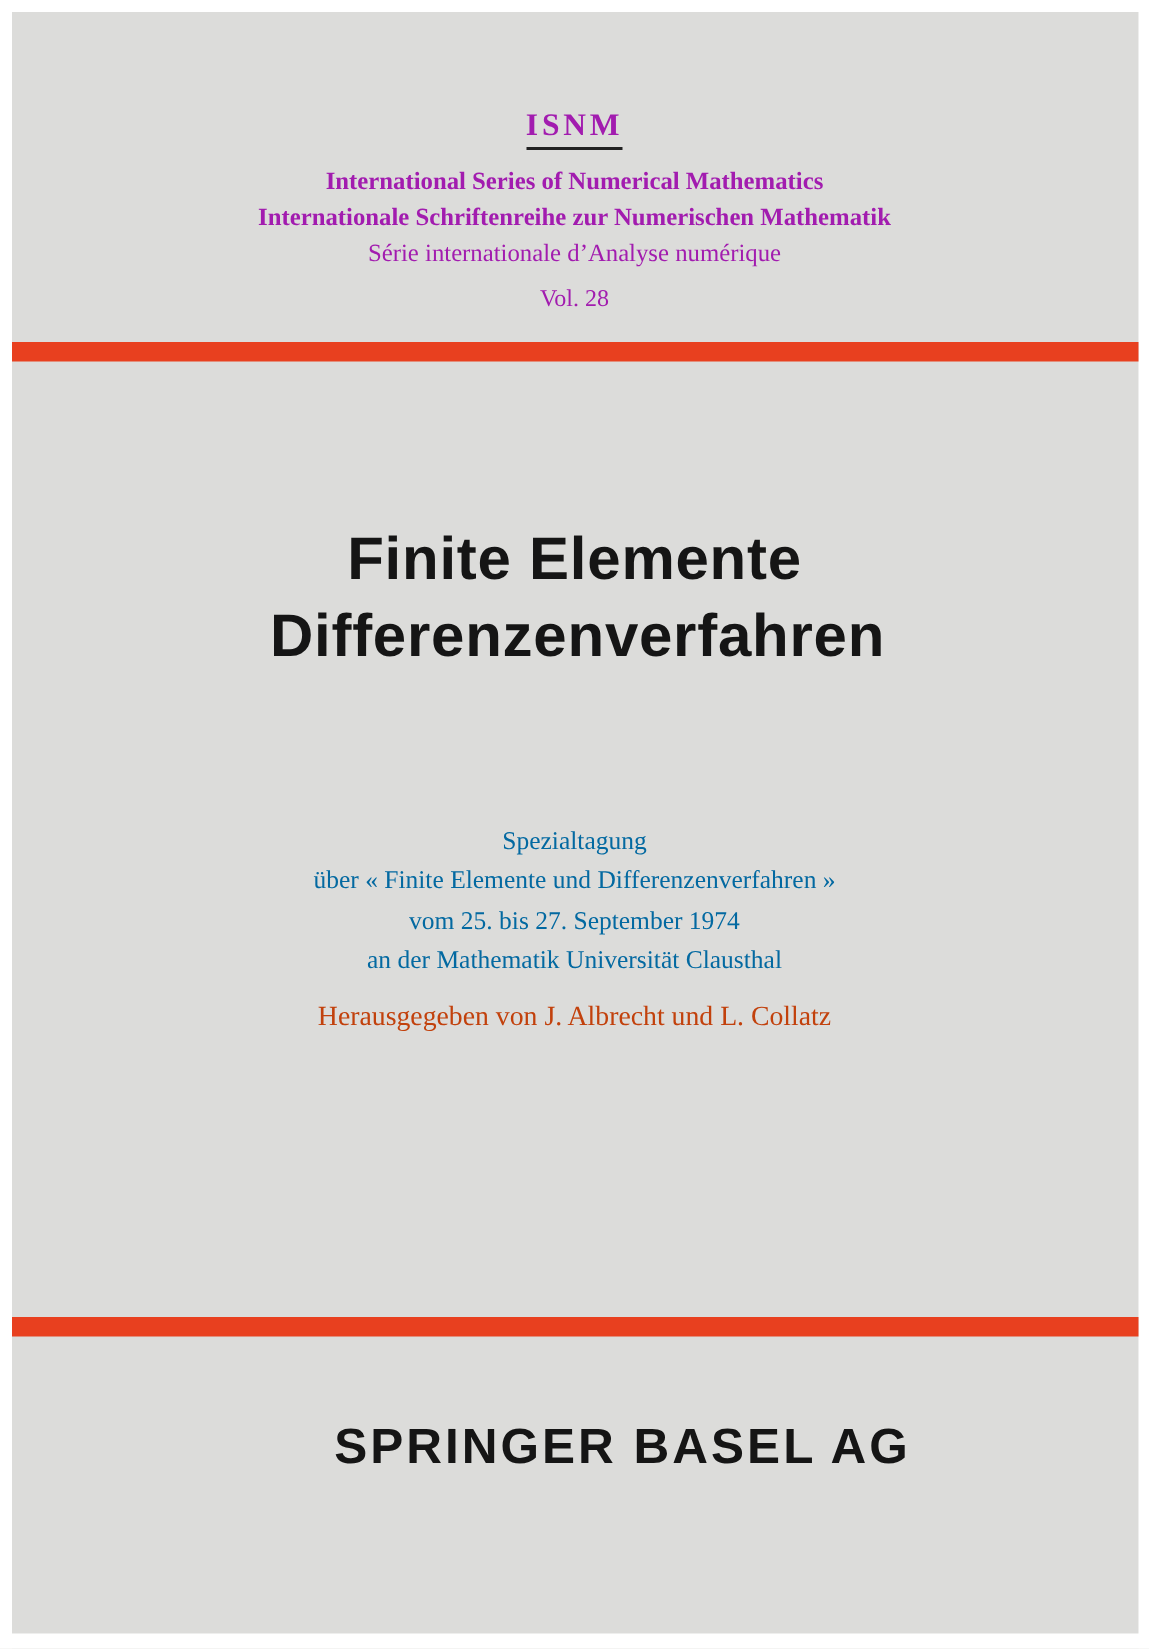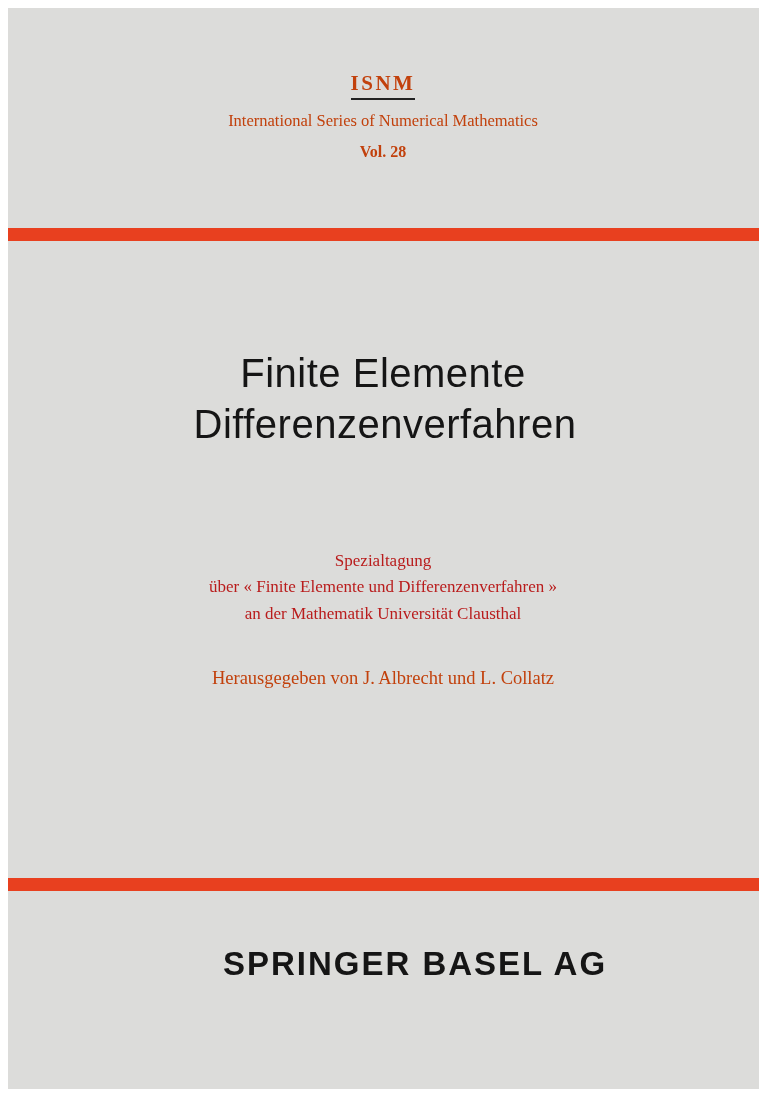--- a/index.html
+++ b/index.html
@@ -29,48 +29,48 @@
   .page-bg-bottom { left: 0; bottom: 0; width: 766px; height: 10px; }
   .page-bg-left   { left: 0; top: 0; width: 8px; height: 1099px; }
   .page-bg-right  { right: 0; top: 0; width: 7px; height: 1099px; }
 
   .series-block {
     position: absolute;
     left: 0;
     top: 72px;
     width: 766px;
     text-align: center;
-    color: #c2410c;
+    color: #a21caf;
   }
   .isnm {
     font-family: "Liberation Serif", serif;
     font-weight: bold;
     font-size: 21px;
     letter-spacing: 2.5px;
     padding-bottom: 3px;
     display: inline-block;
     border-bottom: 2px solid #222;
     line-height: 1.1;
   }
   .series-lines {
     margin-top: 9px;
   }
   .series-lines div {
     font-family: "Liberation Serif", serif;
     font-size: 16.5px;
     line-height: 1.45;
   }
   .series-lines .l1, .series-lines .l2 {
-    font-weight: normal;
+    font-weight: bold;
   }
   .series-lines .l3 {
     font-weight: normal;
   }
   .series-lines .vol {
-    font-weight: bold;
+    font-weight: normal;
     margin-top: 7px;
     font-size: 16px;
   }
 
   .rule {
     position: absolute;
     left: 8px;
     width: 751px;
     height: 13px;
     background: #e8401f;
@@ -84,33 +84,33 @@
     top: 348px;
     width: 766px;
     text-align: center;
     color: #151515;
   }
   .title-block .t-line {
     font-family: "Liberation Sans", sans-serif;
     font-size: 40px;
     letter-spacing: 0.5px;
     line-height: 1.28;
-    font-weight: 400;
+    font-weight: 700;
   }
   .title-block .t1 { padding-left: 0px; }
   .title-block .t2 { padding-left: 0px; }
   .title-block .t3 { padding-left: 4px; }
 
   .subtitle-block {
     position: absolute;
     left: 0;
     top: 548px;
     width: 766px;
     text-align: center;
-    color: #b91c1c;
+    color: #0369a1;
   }
   .subtitle-block div {
     font-family: "Liberation Serif", serif;
     font-size: 17px;
     line-height: 1.55;
   }
 
   .editors {
     position: absolute;
     left: 0;
@@ -143,34 +143,37 @@
 
   <div class="page-bg-top"></div>
   <div class="page-bg-bottom"></div>
   <div class="page-bg-left"></div>
   <div class="page-bg-right"></div>
 
   <div class="series-block">
     <div class="isnm">ISNM</div>
     <div class="series-lines">
       <div class="l1">International Series of Numerical Mathematics</div>
+      <div class="l2">Internationale Schriftenreihe zur Numerischen Mathematik</div>
+      <div class="l3">Série internationale d’Analyse numérique</div>
       <div class="vol">Vol. 28</div>
     </div>
   </div>
 
   <div class="rule rule-top"></div>
 
   <div class="title-block">
     <div class="t-line t1">Finite Elemente</div>
     <div class="t-line t3">Differenzenverfahren</div>
   </div>
 
   <div class="subtitle-block">
     <div>Spezialtagung</div>
     <div>über « Finite Elemente und Differenzenverfahren »</div>
+    <div>vom 25. bis 27. September 1974</div>
     <div>an der Mathematik Universität Clausthal</div>
   </div>
 
   <div class="editors">Herausgegeben von J. Albrecht und L. Collatz</div>
 
   <div class="rule rule-bottom"></div>
 
   <div class="publisher">SPRINGER BASEL AG</div>
 
 </div>

